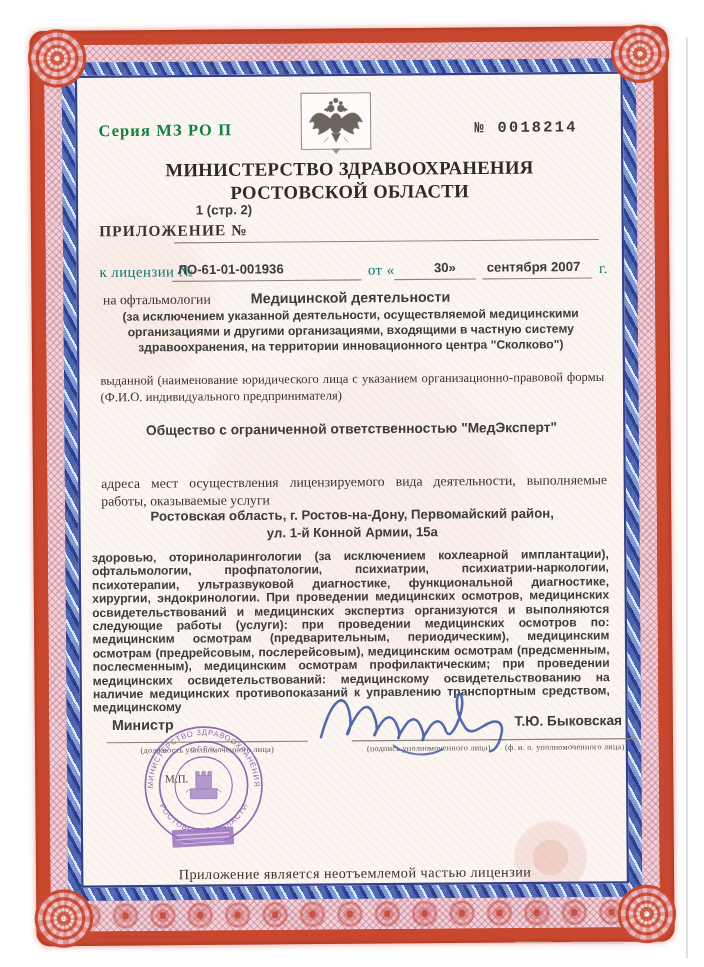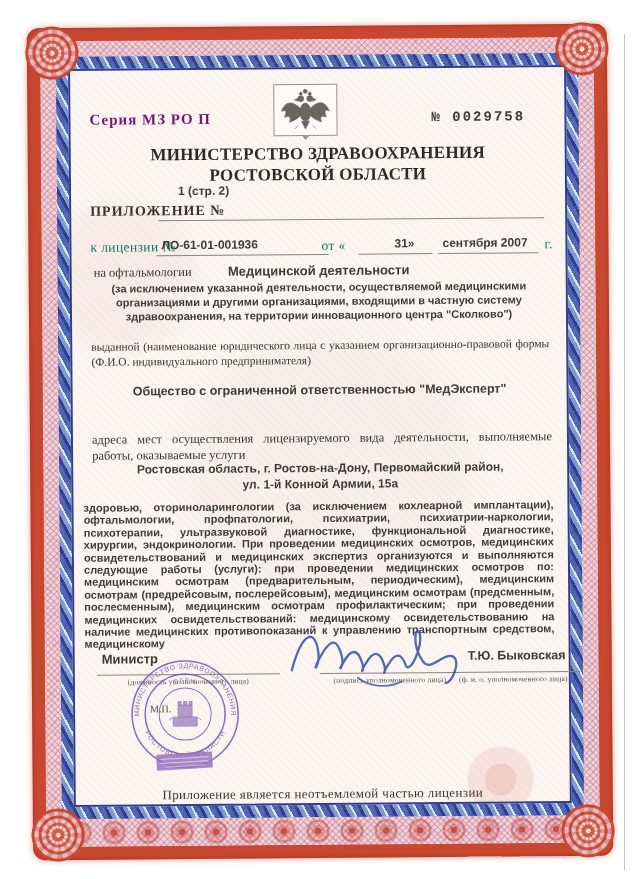--- a/index.html
+++ b/index.html
@@ -34,35 +34,35 @@
   .rosette::before{content:"";position:absolute;inset:3px;border-radius:50%;
     background:repeating-conic-gradient(#c8472f 0 14deg, rgba(240,205,214,.3) 14deg 28deg);opacity:.35;}
   .rosette.tl{left:-3px;top:-3px;} .rosette.tr{right:-3px;top:-3px;}
   .rosette.bl{left:-3px;bottom:-3px;} .rosette.br{right:-3px;bottom:-3px;}
 
   
   .content{position:absolute;inset:0;color:#3a342e;}
   .abs{position:absolute;}
   .serif{font-family:"Liberation Serif",serif;}
   .sans-b{font-family:"Liberation Sans",sans-serif;font-weight:bold;color:#3c3c3c;}
-  .series{left:62px;top:84px;font-size:15px;font-weight:bold;letter-spacing:1px;color:#701a75;}
+  .series{left:62px;top:84px;font-size:15px;font-weight:bold;letter-spacing:1px;color:#15803d;}
   .serial{left:404px;top:84px;font-size:14px;font-weight:bold;color:#3e3a35;
     font-family:"Liberation Mono",monospace;letter-spacing:2px;}
   .emblem-box{left:246px;top:58px;width:62px;height:50px;border:1px solid #979390;background:rgba(255,255,255,.6);}
   .emblem-box::after{content:"";position:absolute;left:27px;bottom:-5px;width:0;height:0;
     border-left:4px solid transparent;border-right:4px solid transparent;border-top:5px solid #979390;}
   .title{left:43px;right:43px;top:117px;text-align:center;font-weight:bold;font-size:17px;
     letter-spacing:.3px;color:#2f2a24;line-height:1.25;}
   .rule{position:absolute;height:1px;background:#8b857d;}
   .lbl{font-size:13.5px;color:#0f766e;letter-spacing:.4px;}
   .app-label{left:62px;top:176px;font-size:14px;letter-spacing:1px;font-weight:bold;}
   .app-value{left:150px;top:157px;font-size:12px;}
   .lic-label{left:62px;top:212px;}
   .lic-number{left:133px;top:211px;font-size:12px;}
-  .lic-from{left:293px;top:212px;}
+  .lic-from{left:306px;top:212px;}
   .lic-day{left:366px;top:211px;font-size:12px;}
   .lic-month{left:414px;top:211px;font-size:12px;}
   .lic-g{left:516px;top:212px;}
   .act-label{left:65px;top:238px;font-size:12.5px;}
   .act-name{left:43px;right:43px;top:237px;text-align:center;font-size:13px;}
   .act-note{left:55px;right:55px;top:255px;text-align:center;font-size:11px;line-height:1.25;}
   .issued-label{left:62px;top:312px;width:458px;font-size:11.5px;text-align:justify;line-height:1.3;}
   .org-name{left:43px;right:43px;top:357px;text-align:center;font-size:12.5px;}
   .addr-label{left:62px;top:404px;width:460px;font-size:12.5px;text-align:justify;line-height:1.3;}
   .addr-value{left:43px;right:43px;top:434px;text-align:center;font-size:12px;line-height:1.35;}
@@ -110,36 +110,36 @@
             <path d="M38.4,13 l3.4,1.6 -3.4,1.6 z"></path>
             <circle cx="26.5" cy="8.6" r="1.5"></circle>
             <circle cx="35.5" cy="8.6" r="1.5"></circle>
             <circle cx="31" cy="6.2" r="2"></circle>
             <path d="M27,36 h8 l-4,8 z"></path>
             <path d="M24,40 l-4,4 M38,40 l4,4" fill="none"></path>
           </g>
         </svg>
       </div>
 
-      <div class="abs serial">№ 0029758</div>
+      <div class="abs serial">№ 0018214</div>
 
       <div class="abs title serif">
         <div>МИНИСТЕРСТВО ЗДРАВООХРАНЕНИЯ</div>
         <div>РОСТОВСКОЙ ОБЛАСТИ</div>
       </div>
 
       <div class="abs app-label serif">ПРИЛОЖЕНИЕ №</div>
       <div class="abs app-value sans-b">1 (стр. 2)</div>
       <div class="rule" style="left:130px;top:193px;width:386px;"></div>
 
       <div class="abs lic-label serif lbl">к лицензии №</div>
       <div class="abs lic-number sans-b">ЛО-61-01-001936</div>
       <div class="rule" style="left:128px;top:228px;width:172px;"></div>
       <div class="abs lic-from serif lbl">от «</div>
-      <div class="abs lic-day sans-b">31»</div>
+      <div class="abs lic-day sans-b">30»</div>
       <div class="rule" style="left:330px;top:228px;width:74px;"></div>
       <div class="abs lic-month sans-b">сентября 2007</div>
       <div class="rule" style="left:410px;top:228px;width:100px;"></div>
       <div class="abs lic-g serif lbl">г.</div>
 
       <div class="abs act-label serif">на офтальмологии</div>
       <div class="abs act-name sans-b">Медицинской деятельности</div>
       <div class="abs act-note sans-b">(за исключением указанной деятельности, осуществляемой медицинскими организациями и другими организациями, входящими в частную систему здравоохранения, на территории инновационного центра "Сколково")</div>
 
       <div class="abs issued-label serif">выданной (наименование юридического лица с указанием организационно-правовой формы (Ф.И.О. индивидуального предпринимателя)</div>

